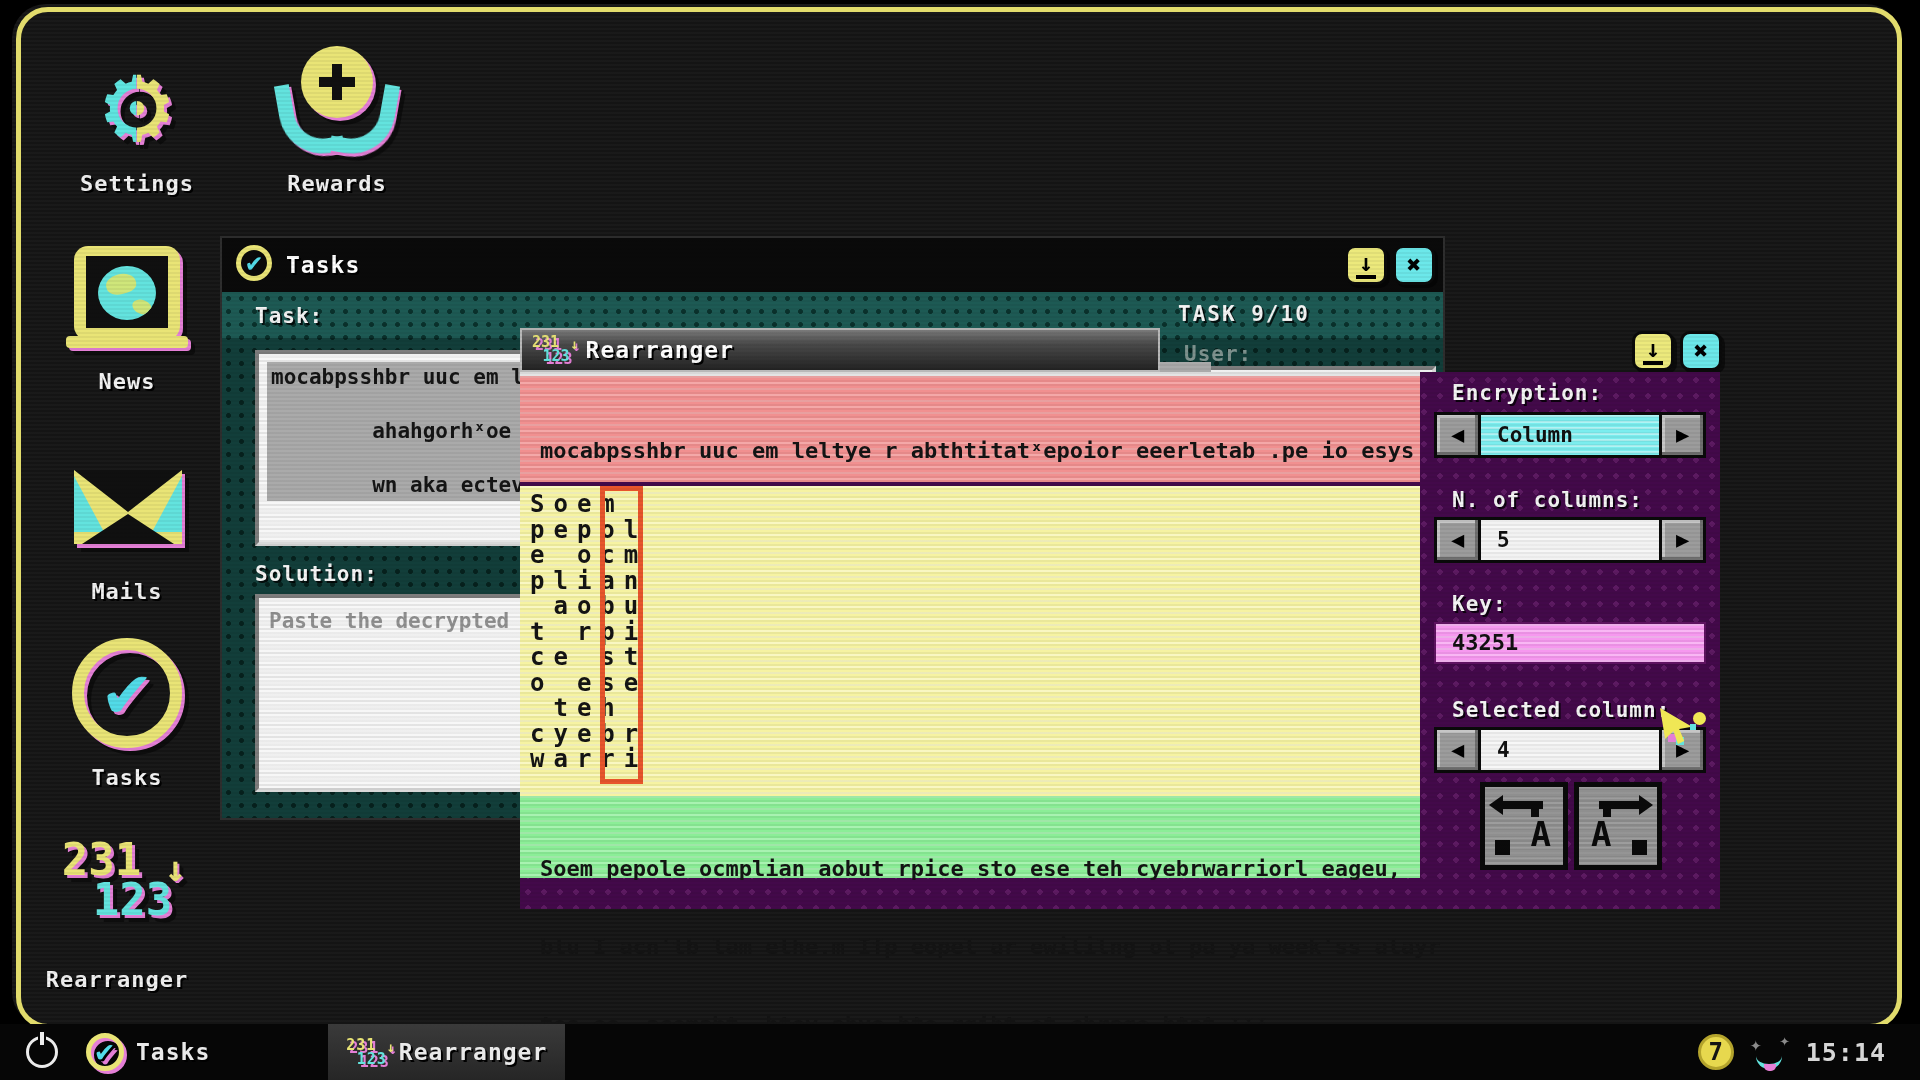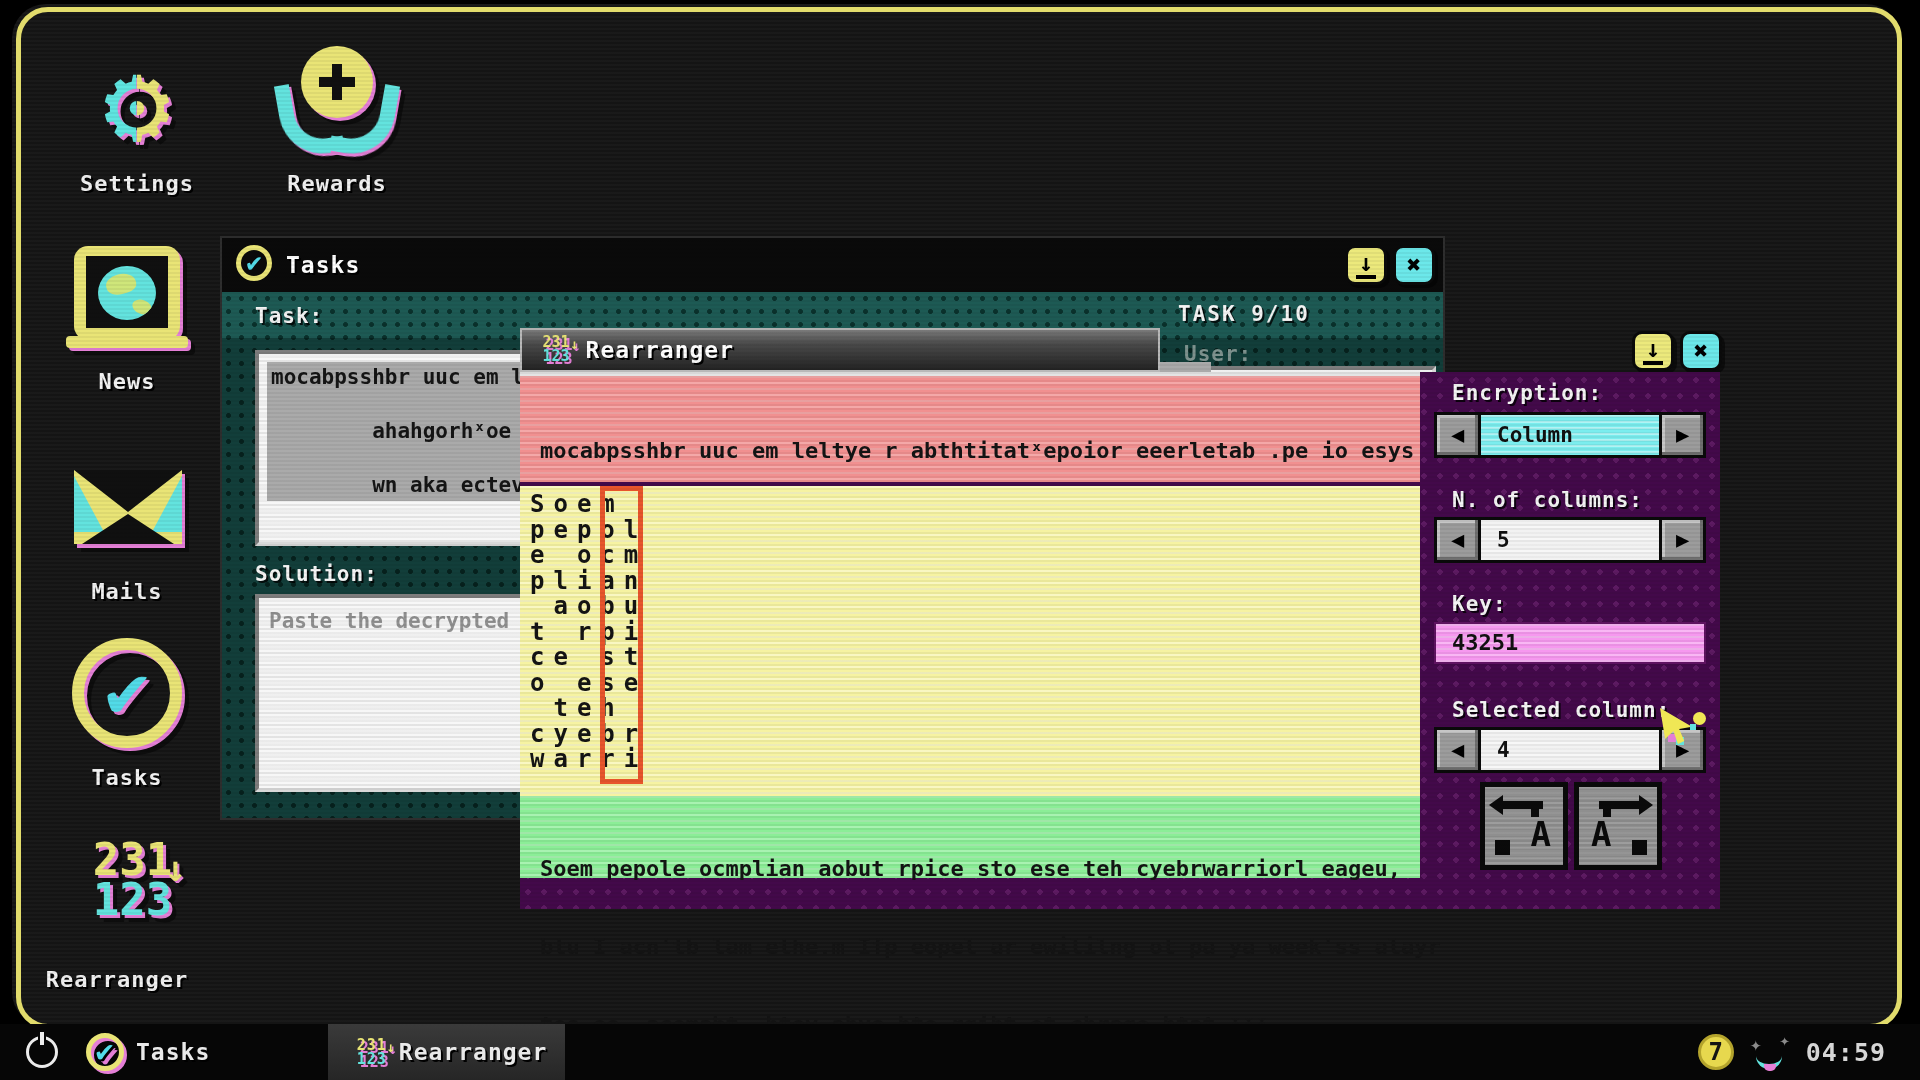--- a/index.html
+++ b/index.html
@@ -57,21 +57,21 @@
   .clock{position:relative;border-radius:50%;border-style:solid;border-color:#e9e476;
          filter:drop-shadow(3px 3px 0 #e47fd6);display:inline-block;}
   .clock .chk{position:absolute;left:50%;top:46%;transform:translate(-50%,-50%);color:#52dbe8;font-weight:700;}
   .clock.big{width:86px;height:86px;border-width:12px;}
   .clock.big .chk{font-size:74px;}
   .clock.small{width:26px;height:26px;border-width:5px;filter:none;}
   .clock.small .chk{font-size:26px;}
   .clock.bar{width:28px;height:28px;border-width:5px;}
   .clock.bar .chk{font-size:30px;}
   
-  .rearr{position:relative;display:inline-block;text-align:right;font-weight:700;line-height:.92;}
+  .rearr{position:relative;display:inline-block;text-align:left;font-weight:700;line-height:.92;}
   .rearr .t{color:#e9e476;text-shadow:3px 3px 0 #e47fd6;display:block;}
   .rearr .b{color:#63e3de;text-shadow:3px 3px 0 #e47fd6;display:block;margin-left:.7em;}
   .rearr .ar{position:absolute;color:#e9e476;text-shadow:2px 2px 0 #e47fd6;font-weight:700;}
   .rearr.big{font-size:44px;}
   .rearr.big .ar{right:-14px;top:12px;font-size:36px;}
   .rearr.mini{font-size:15px;line-height:.95;}
   .rearr.mini .ar{right:-9px;top:3px;font-size:14px;}
   
   .titlebar-text{font:700 23px/1 "DejaVu Sans Mono",monospace;color:#fff;letter-spacing:1px;
                  text-shadow:2px 2px 0 #000;}
@@ -408,21 +408,21 @@
     <span class="tray">
       <span class="coin">
           <span>7</span>
         </span>
       <span class="spark-ic">
         <span class="s1">✦</span>
         <span class="s2">✦</span>
         <span class="arc"></span>
           <span class="tongue"></span>
       </span>
-      <span class="tb-clock">04:59</span>
+      <span class="tb-clock">15:14</span>
     </span>
   </div>
 
   <div class="bezel"></div>
   <div class="crt"></div>
 
   <div id="cursor">
     <span class="px-p"></span>
       <span class="px-c"></span>
     <span class="arrow"></span>

